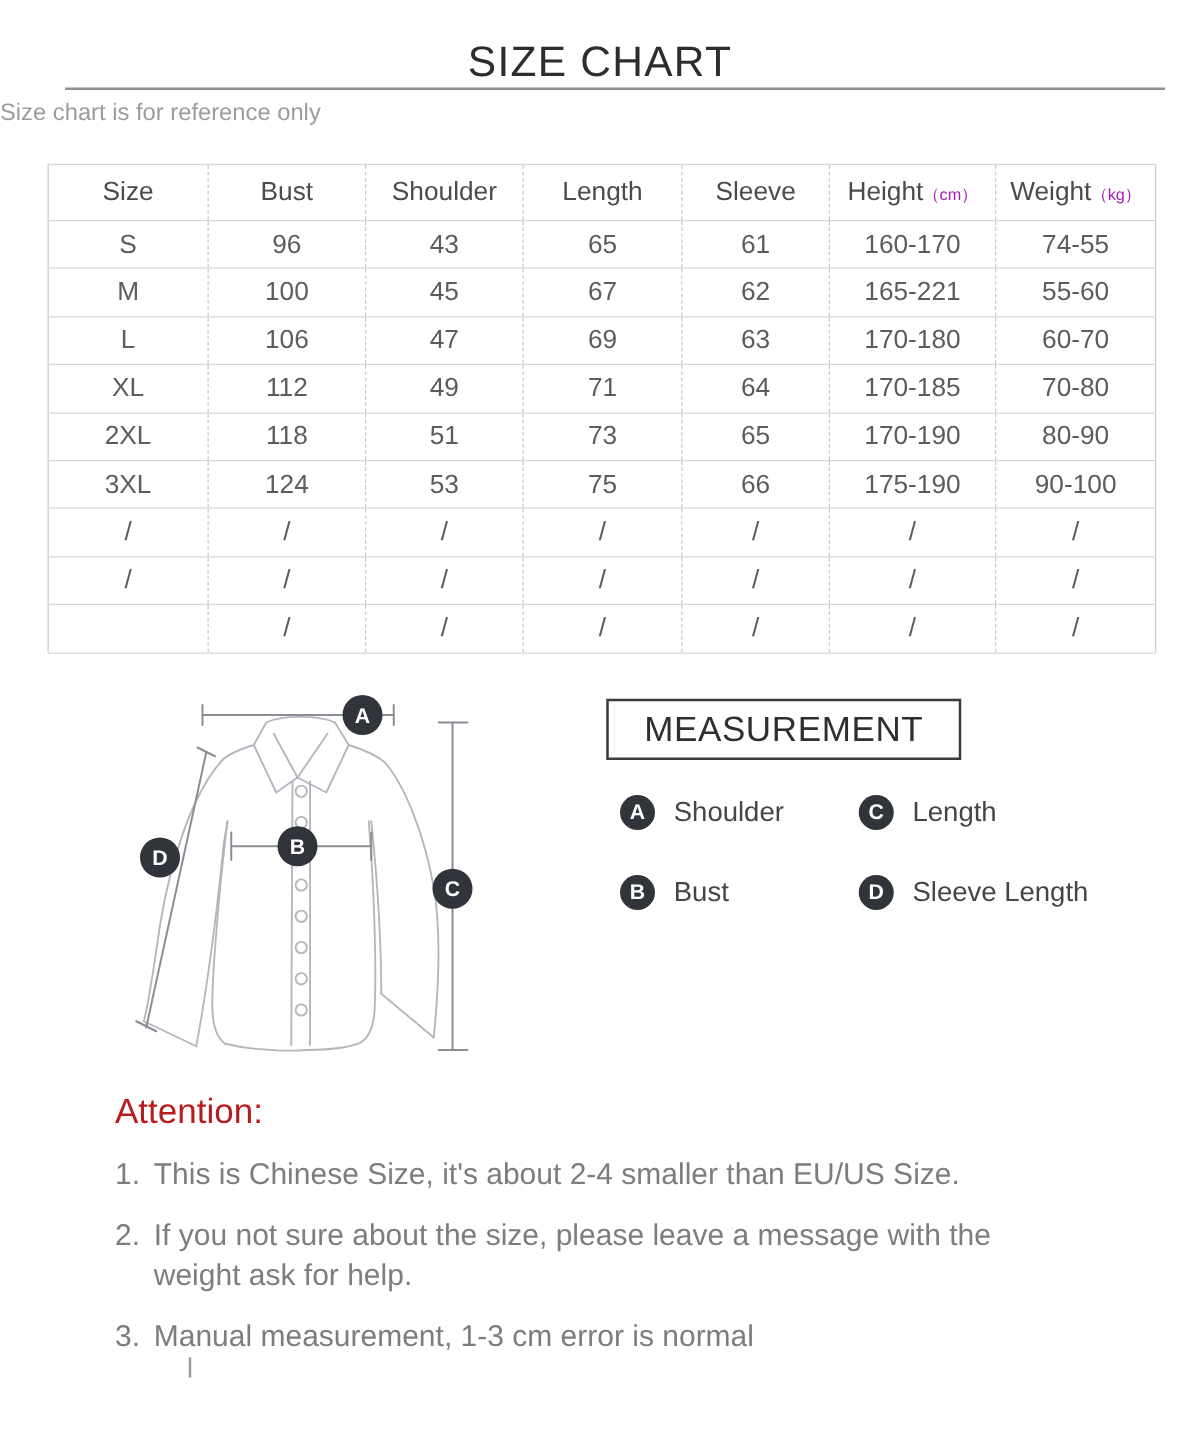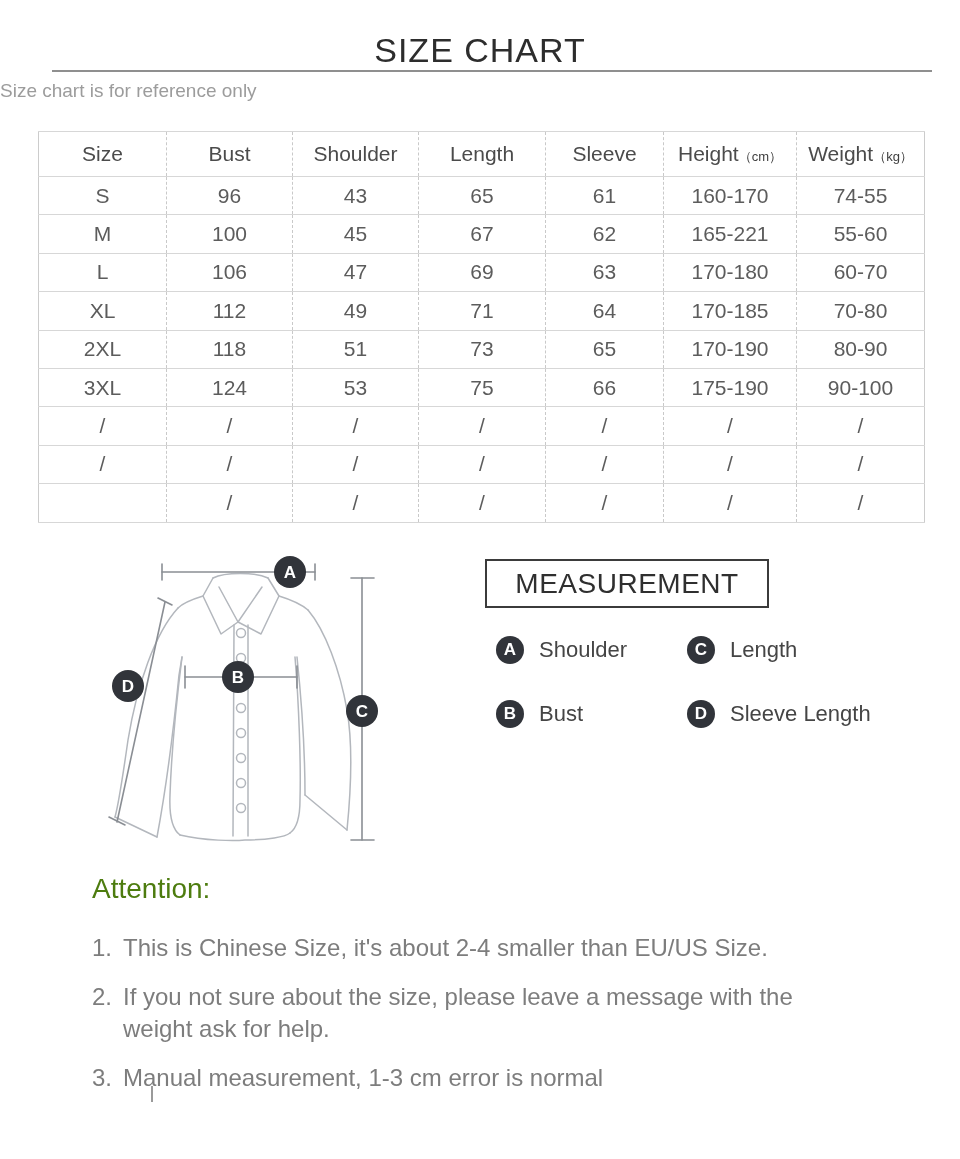--- a/index.html
+++ b/index.html
@@ -19,21 +19,21 @@
               border-collapse:collapse;table-layout:fixed;
               border:1px solid #cccccc;}
   #size-table th,#size-table td{
       text-align:center;vertical-align:middle;padding:0;
       border-top:1px solid #d7d7d7;border-bottom:1px solid #d7d7d7;
       border-left:1px dashed #c9c9c9;border-right:1px dashed #c9c9c9;}
   #size-table thead tr{height:45px;}
   #size-table tbody tr{height:38.4px;}
   #size-table th{font-size:21px;font-weight:normal;color:#4b4b4b;text-align:center;}
   #size-table td{font-size:21px;color:#5c5c5c;}
-  #size-table .unit{font-size:13px;color:#404040;}
+  #size-table .unit{font-size:13px;color:#a21caf;}
   #size-table th:nth-child(1),#size-table td:nth-child(1){width:127px;}
   #size-table th:nth-child(2),#size-table td:nth-child(2){width:125px;}
   #size-table th:nth-child(3),#size-table td:nth-child(3){width:125px;}
   #size-table th:nth-child(4),#size-table td:nth-child(4){width:126px;}
   #size-table th:nth-child(5),#size-table td:nth-child(5){width:117px;}
   #size-table th:nth-child(6),#size-table td:nth-child(6){width:132px;}
   #size-table th:nth-child(7),#size-table td:nth-child(7){width:127px;}
 
   
   #shirt-svg{position:absolute;left:75px;top:545px;}
@@ -45,21 +45,21 @@
   #legend{position:absolute;left:496px;top:636px;display:grid;
       grid-template-columns:191px auto;row-gap:36px;}
   .legend-item{display:flex;align-items:center;gap:15px;height:28px;}
   .badge{width:28px;height:28px;border-radius:50%;background:#31343a;color:#ffffff;
       font-size:17px;font-weight:bold;display:flex;align-items:center;justify-content:center;
       flex-shrink:0;}
   .legend-label{font-size:22px;color:#454545;white-space:nowrap;}
 
   
   .attention{position:absolute;left:92px;top:872px;width:790px;}
-  .att-heading{margin:0 0 26px 0;font-size:28px;font-weight:normal;color:#4d7c0f;line-height:34px;}
+  .att-heading{margin:0 0 18px 0;font-size:28px;font-weight:normal;color:#b91c1c;line-height:34px;}
   .att-item{display:flex;margin-bottom:17px;font-size:24px;color:#7d7d7d;line-height:32px;}
   .att-num{width:31px;flex-shrink:0;}
   .att-text{max-width:716px;}
   .cursor-artifact{position:absolute;left:151px;top:1086px;width:2px;height:16px;background:#9a9a9a;}
 </style>
 </head>
 <body>
 
 <div class="page">
 

